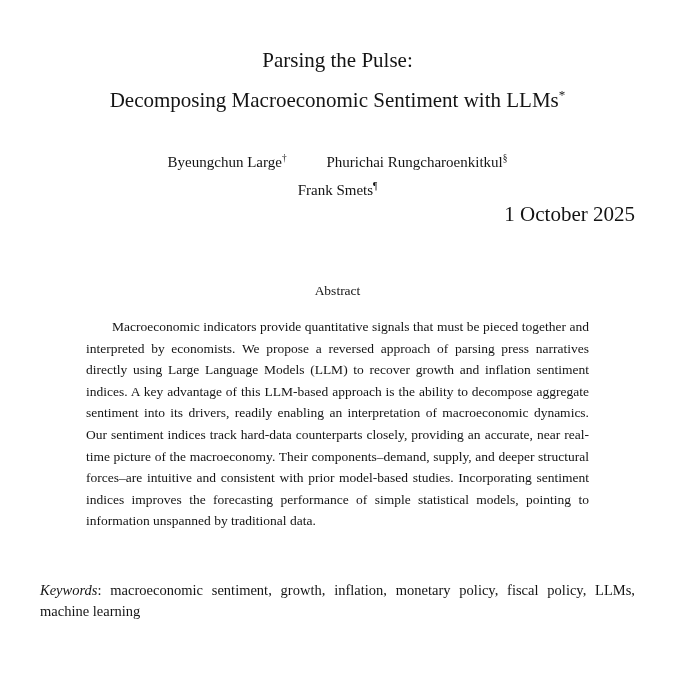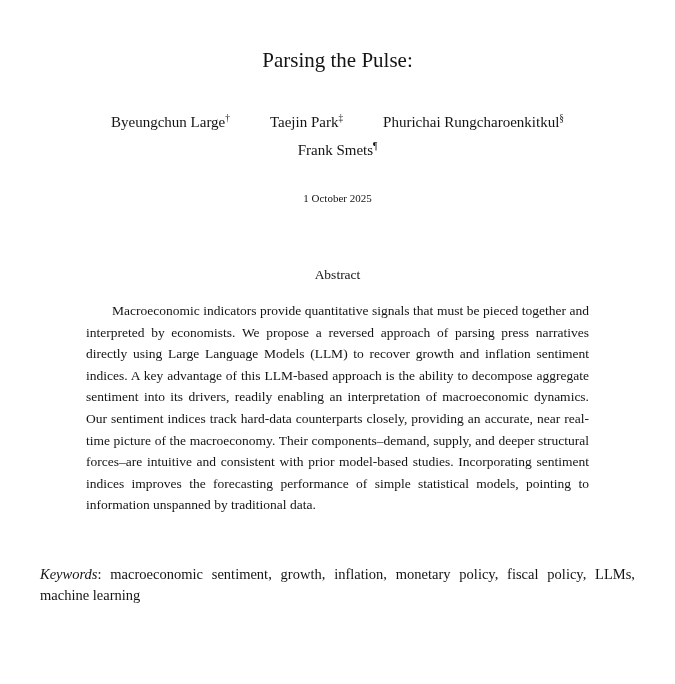--- a/index.html
+++ b/index.html
@@ -36,24 +36,23 @@
     margin-top: 28px;
     font-size: 15px;
   }
   .authors-row {
     display: flex;
     justify-content: center;
     gap: 40px;
     line-height: 28px;
   }
   .date {
-    text-align: center;
-    font-size: 11px;
+    text-align: right;
+    font-size: 21px;
     line-height: 21px;
-    margin-top: 24px;
   }
   .abstract {
     margin: 58px 30px 0 30px;
   }
   .abstract-heading {
     text-align: center;
     font-weight: normal;
     font-size: 13.5px;
     margin: 0 0 17px 0;
   }
@@ -81,26 +80,26 @@
     font-style: italic;
   }
 </style>
 </head>
 <body>
 
 <div class="page">
 
   <h1 class="title">
     <span style="display:block">Parsing the Pulse:</span>
+    <span style="display:block"><span>Decomposing Macroeconomic Sentiment with LLMs</span><sup>*</sup></span>
   </h1>
 
   <div class="authors">
     <div class="authors-row">
       <span class="author"><span>Byeungchun Large</span><sup>†</sup></span>
-      <span class="author"><span>Taejin Park</span><sup>‡</sup></span>
       <span class="author"><span>Phurichai Rungcharoenkitkul</span><sup>§</sup></span>
     </div>
     <div class="authors-row">
       <span class="author"><span>Frank Smets</span><sup>¶</sup></span>
     </div>
   </div>
 
   <div class="date">1 October 2025</div>
 
   <div class="abstract">

